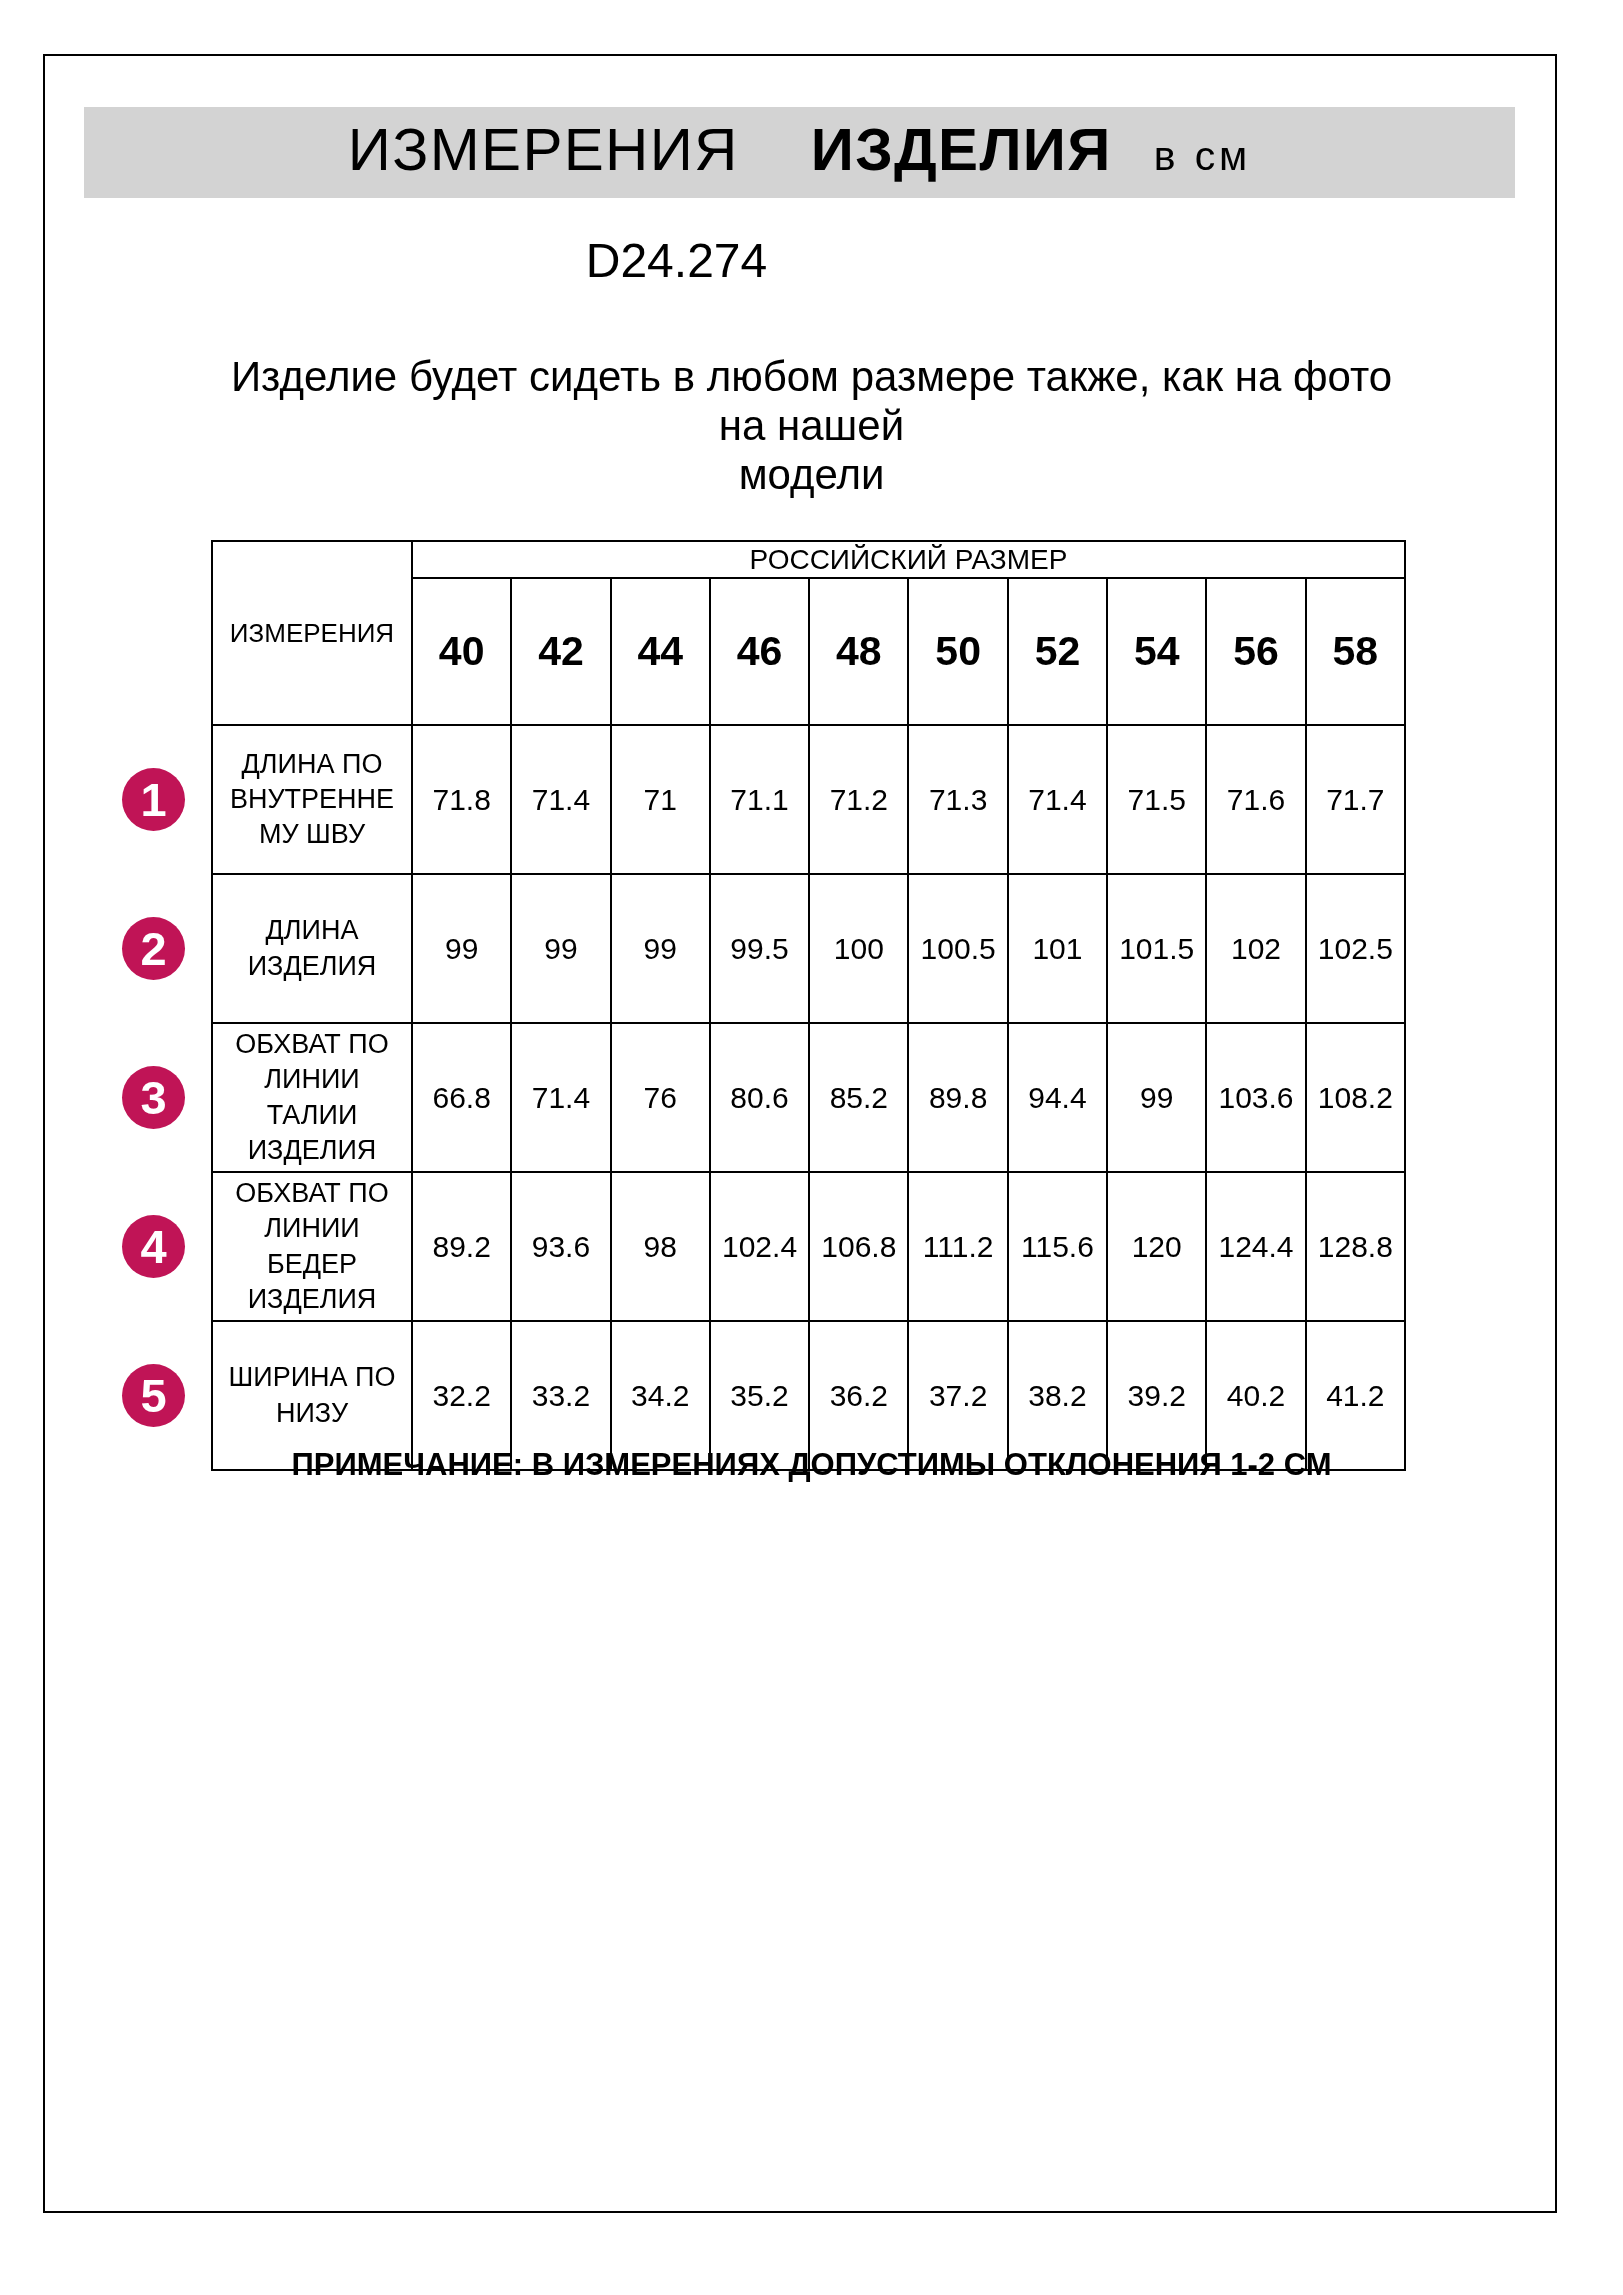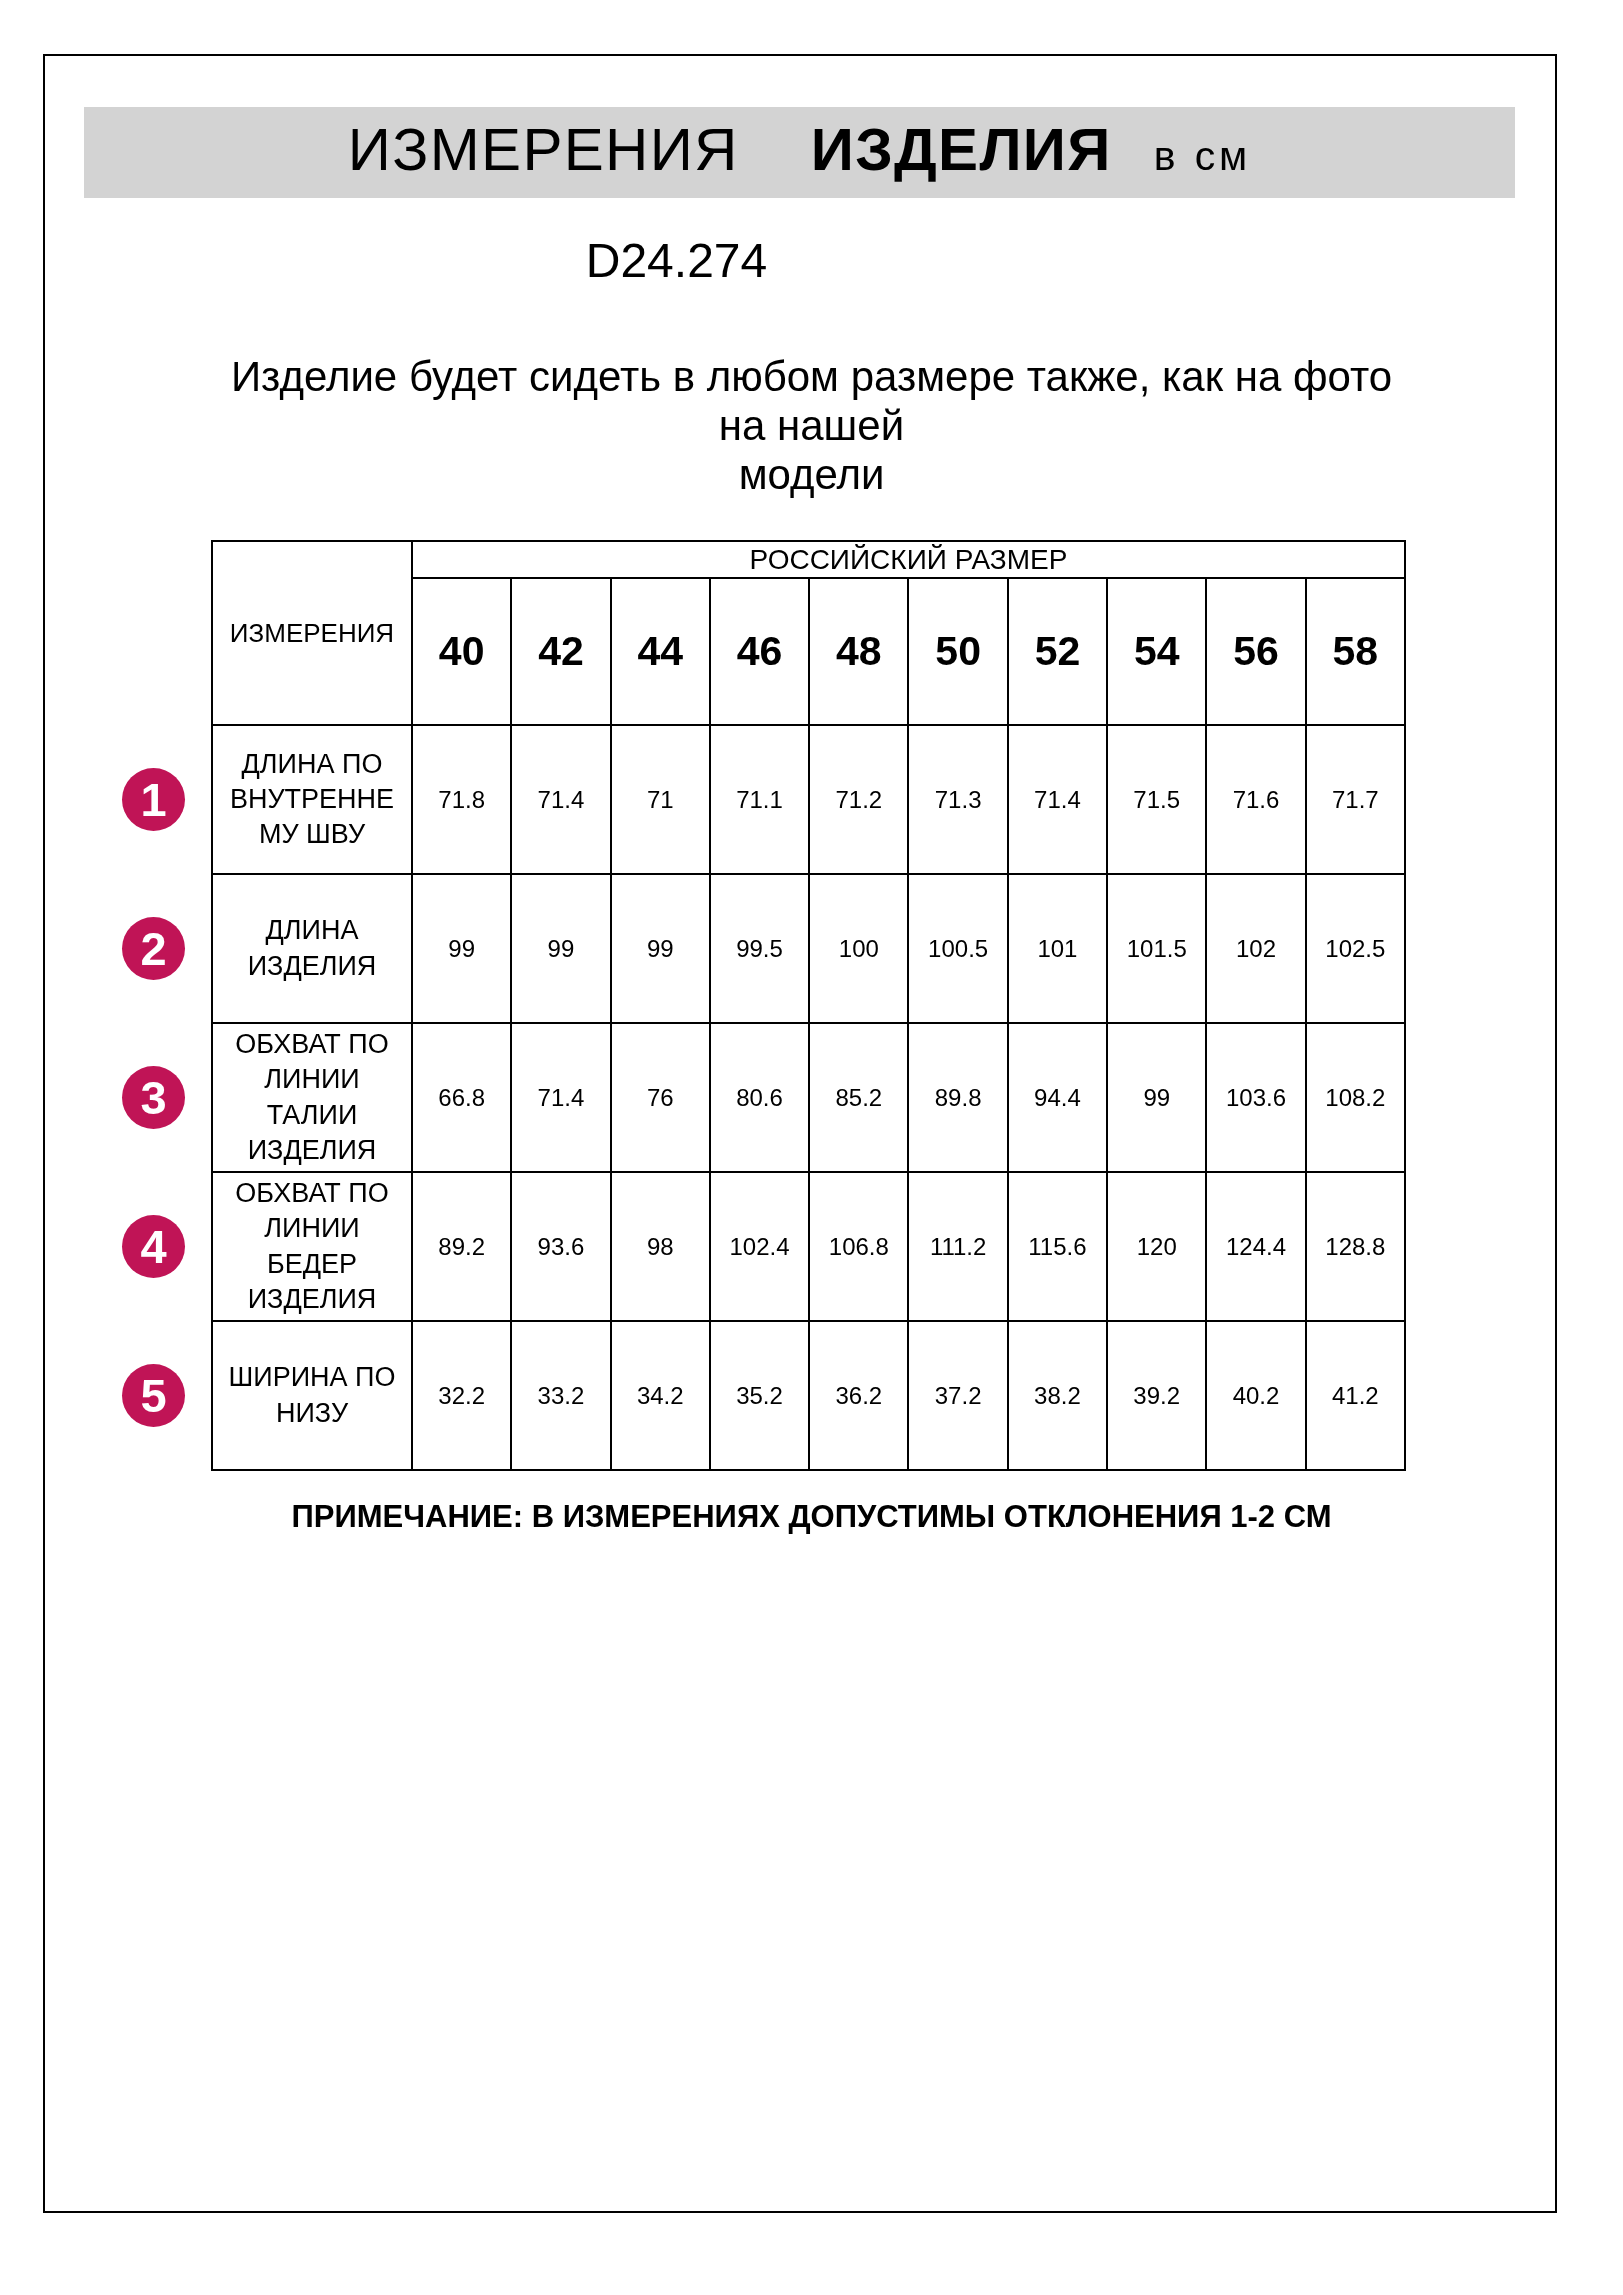--- a/index.html
+++ b/index.html
@@ -63,32 +63,32 @@
   tr.sizes-row td{
     font-size:41px;font-weight:700;
     border-bottom:3.3px solid #000;
   }
   tbody tr{height:149px;}
   tbody td{border-bottom:3.3px solid #000;}
   td.row-label{
     font-size:27px;line-height:1.3;
     white-space:pre-line;
   }
-  td.value-cell{font-size:24px;}
+  td.value-cell{font-size:30px;}
   
   .num-circle{
     position:absolute;
     width:63px;height:63px;border-radius:50%;
     background:#c01456;
     display:flex;align-items:center;justify-content:center;
     color:#fff;font-size:47px;font-weight:700;line-height:1;
   }
   
   #note{
-    position:absolute;left:0;top:1498px;width:1623px;
+    position:absolute;left:0;top:1446px;width:1623px;
     text-align:center;font-size:31px;font-weight:700;line-height:1.2;
   }
 </style>
 </head>
 <body>
 
 <div id="page">
 
   <div id="page-frame"></div>
 

